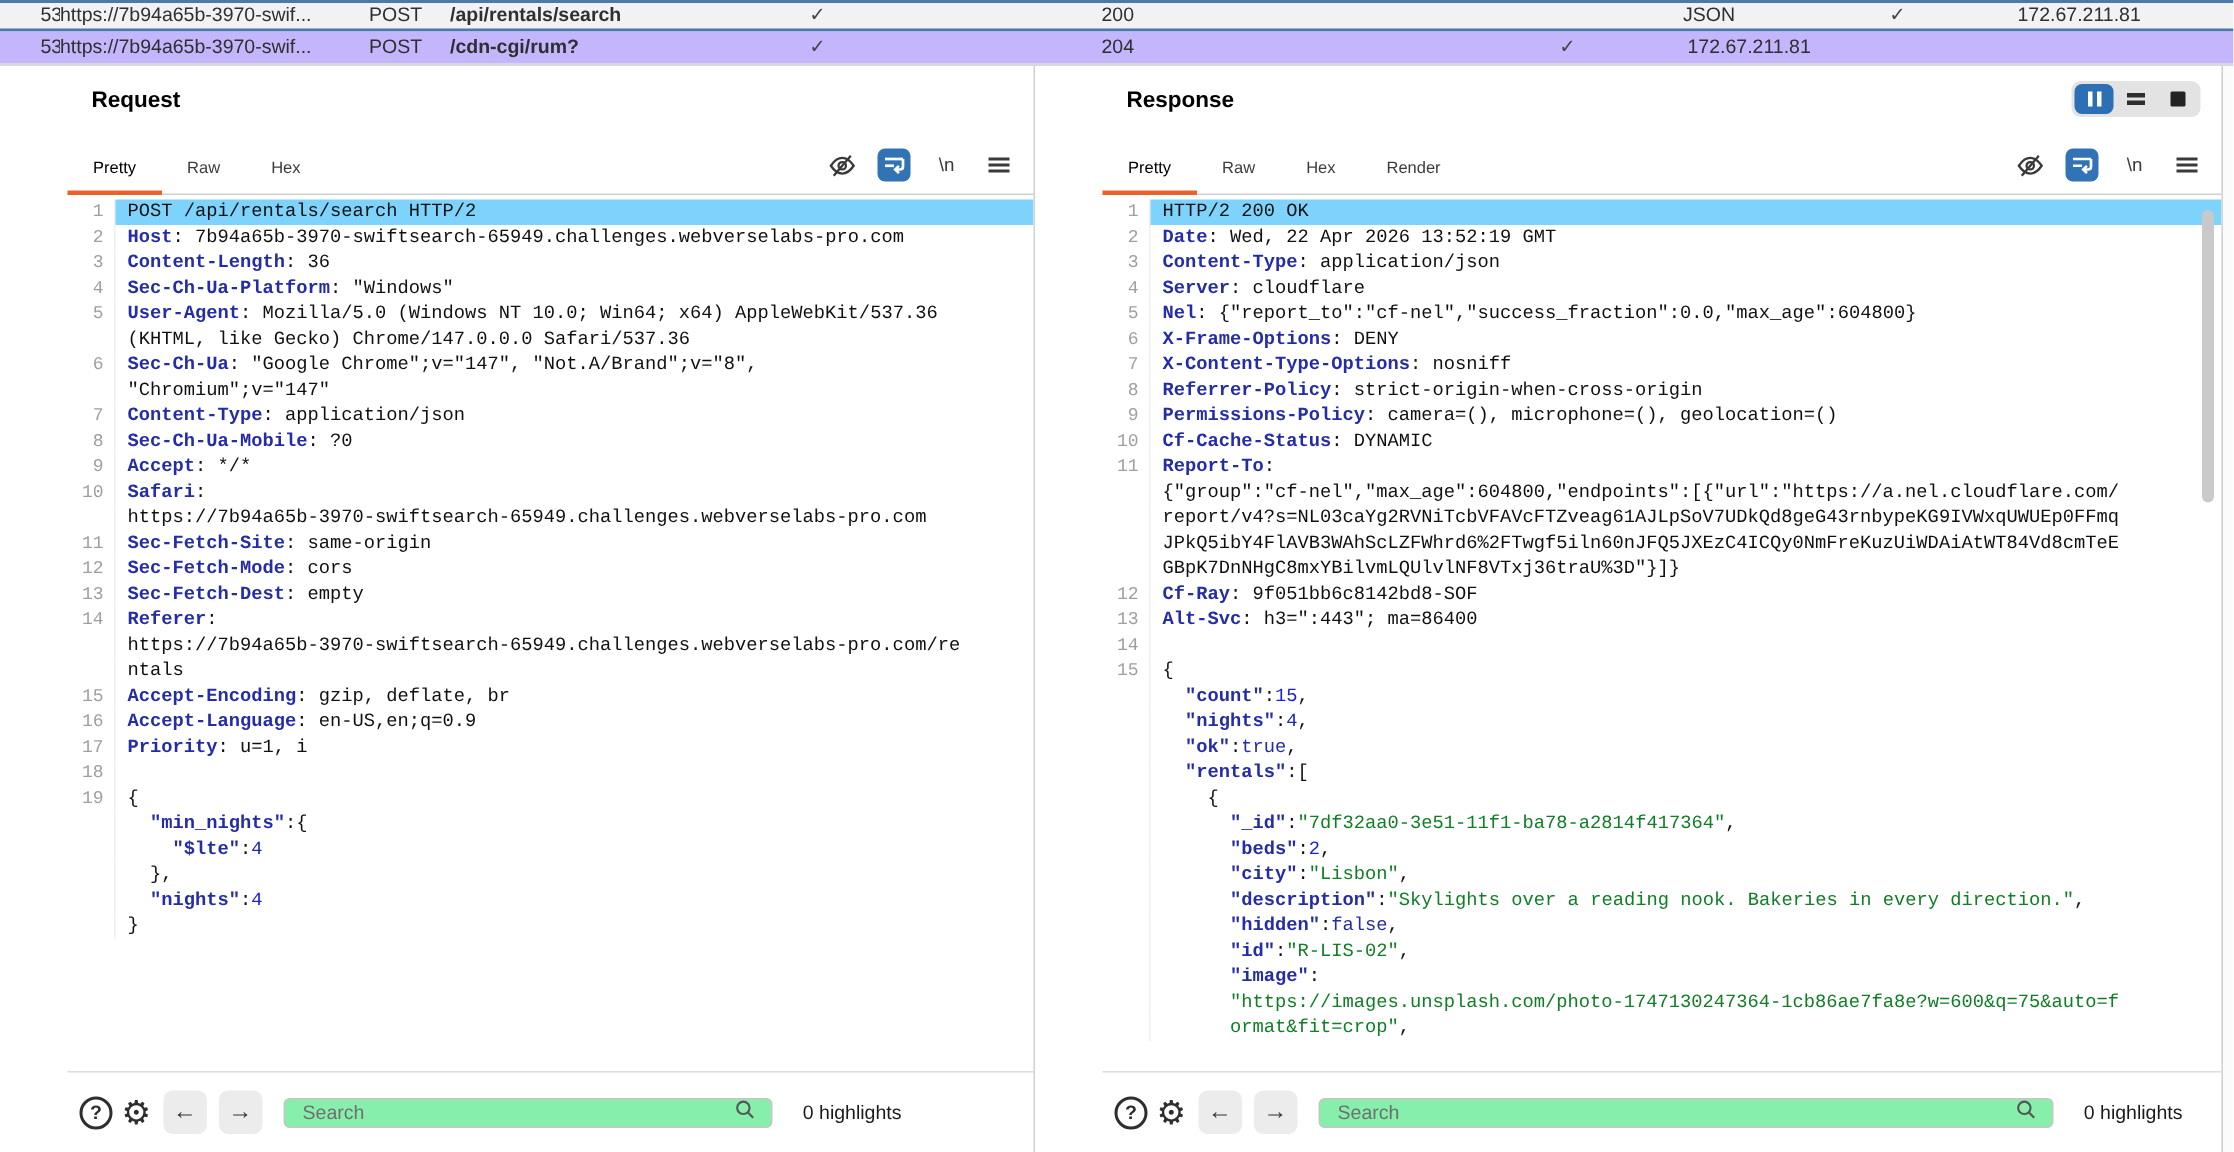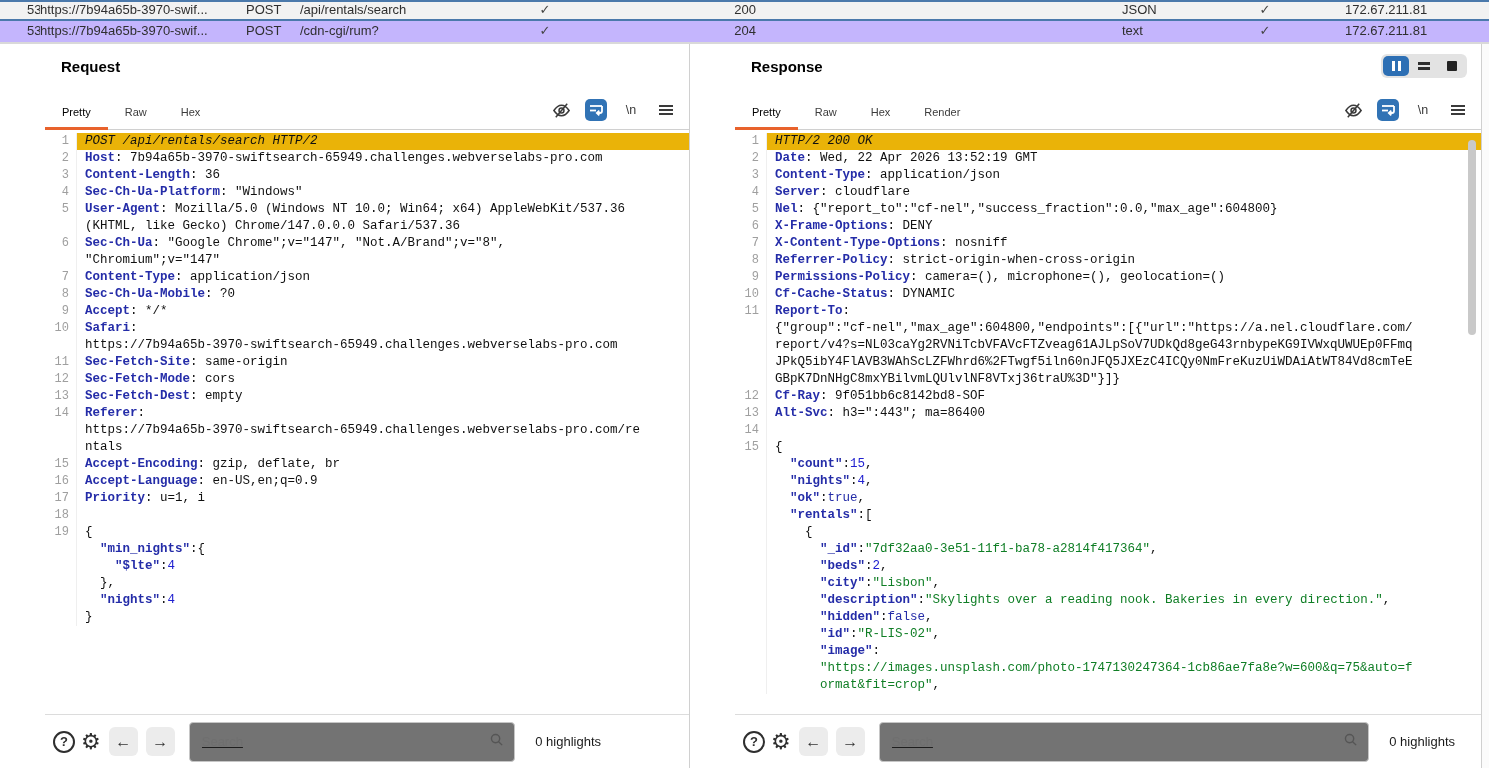--- a/index.html
+++ b/index.html
@@ -11,21 +11,21 @@
   }
 
   
   .history { border-bottom:2px solid #d9d9d9; }
   .hrow { display:flex; height:21px; line-height:20px; font-size:13px; color:#2f2f2f; background:#c4b5fd; }
   .hrow.selected { background:#f2f2f2; border-top:2px solid #4b79ab; border-bottom:2px solid #4b79ab; line-height:16px; }
   .hcell { white-space:nowrap; overflow:hidden; flex:none; }
   .c-id     { width:40px;  padding-left:27px; }
   .c-url    { width:206px; }
   .c-method { width:54px;  }
-  .c-path   { width:225px; }
+  .c-path   { width:225px;font-weight:bold; }
   .c-chk1   { width:40px;  text-align:center; color:#444; }
   .c-status { width:195px; text-align:right; padding-right:4px; }
   .c-length { width:250px; text-align:center; padding-right:6px;margin-top:44px; }
   .c-mime   { width:220px; padding-left:112px; }
   .c-chk2   { width:70px;  text-align:center; color:#444; }
   .c-ip     { width:189px; padding-left:45px; }
 
   
   .panels { display:flex; height:724px; }
   .panel { display:flex; flex-direction:column; background:#fff;padding-left:45px; }
@@ -54,36 +54,36 @@
   .ticon { width:22px; height:22px; display:flex; align-items:center; justify-content:center; cursor:pointer; color:#3a3a3a; }
   .ticon.blue { background:#3173b5; border-radius:5px; }
   .nl-glyph { font-size:12.5px; font-family:"Liberation Sans",sans-serif; color:#3a3a3a; }
   .burger i { display:block; width:14px; height:2px; background:#3a3a3a; margin:2px 0; }
 
   
   .editor { flex:1; overflow:hidden; position:relative; padding-top:3px; }
   .ed-line { display:flex; height:17px; line-height:17px; font-family:"Liberation Mono", monospace; font-size:12.5px; white-space:pre; }
   .gut { width:32px; flex:none; text-align:right; padding-right:7px; color:#9f9f9f; font-size:12px; border-right:1px solid #efefef; }
   .txt { flex:1; padding-left:8px; overflow:hidden; color:#101010; }
-  .ed-line.hl .txt { background:#eab308;font-style:italic; }
+  .ed-line.hl .txt { background:#7dd3fc; }
   .sk { color:#242ca8; font-weight:bold; }   
   .st { color:#101010; }                      
   .sd { color:#2020d0; }                      
   .ss { color:#0f7e25; }                      
   .sb { color:#242ca8; }                      
   .scrollbar-thumb { position:absolute; top:10px; right:5px; width:8px; height:195px; background:#c9c9c9; border-radius:4px; }
 
   
   .bottombar { height:54px; border-top:1px solid #dcdcdc; display:flex; align-items:center; padding-left:8px; gap:6px; }
   .bottombar.pad-l { padding-right:88px; }
   .bottombar.pad-r { padding-right:26px; }
   .help-circle { width:22px; height:22px; border:2px solid #2e2e2e; border-radius:50%; display:flex; align-items:center; justify-content:center; font-size:13px; font-weight:bold; color:#2e2e2e; flex:none; cursor:pointer; }
   .gear { font-size:22px; color:#2e2e2e; line-height:22px; flex:none; cursor:pointer; }
   .nav-btn { width:29px; height:29px; background:#ececec; border-radius:6px; display:flex; align-items:center; justify-content:center; font-size:16px; color:#333; flex:none; cursor:pointer; margin-left:2px; }
-  .searchbox { flex:1; height:40px; border:1px solid #c6c6c6; border-radius:4px; display:flex; align-items:center; margin-left:8px; background:#737373;text-decoration:underline; }
+  .searchbox { flex:1; height:20px; border:1px solid #c6c6c6; border-radius:4px; display:flex; align-items:center; margin-left:8px; background:#86efac; }
   .searchbox input { flex:1; border:none; outline:none; font-size:13px; font-family:"Liberation Sans",sans-serif; padding:0 8px 0 12px; color:#222; background:transparent; }
   .searchbox input::placeholder { color:#6f6f6f; }
   .mag { margin-right:10px; flex:none; }
   .highlights { font-size:13px; color:#1a1a1a; margin-left:14px; white-space:nowrap; flex:none; }
 </style>
 </head>
 <body>
 
 <div class="history" id="history-table">
     <div class="hrow selected">
@@ -99,21 +99,20 @@
       <span class="hcell c-ip">172.67.211.81</span>
     </div>
     <div class="hrow">
       <span class="hcell c-id">537</span>
       <span class="hcell c-url">https://7b94a65b-3970-swif...</span>
       <span class="hcell c-method">POST</span>
       <span class="hcell c-path">/cdn-cgi/rum?</span>
       <span class="hcell c-chk1">✓</span>
       <span class="hcell c-status">204</span>
       <span class="hcell c-length">794</span>
-      <span class="hcell c-mime">text</span>
       <span class="hcell c-chk2">✓</span>
       <span class="hcell c-ip">172.67.211.81</span>
     </div>
   </div>
 
 <div class="panels">
 
   <div class="panel left">
     <div class="panel-header">
       <span class="panel-title">Request</span>

